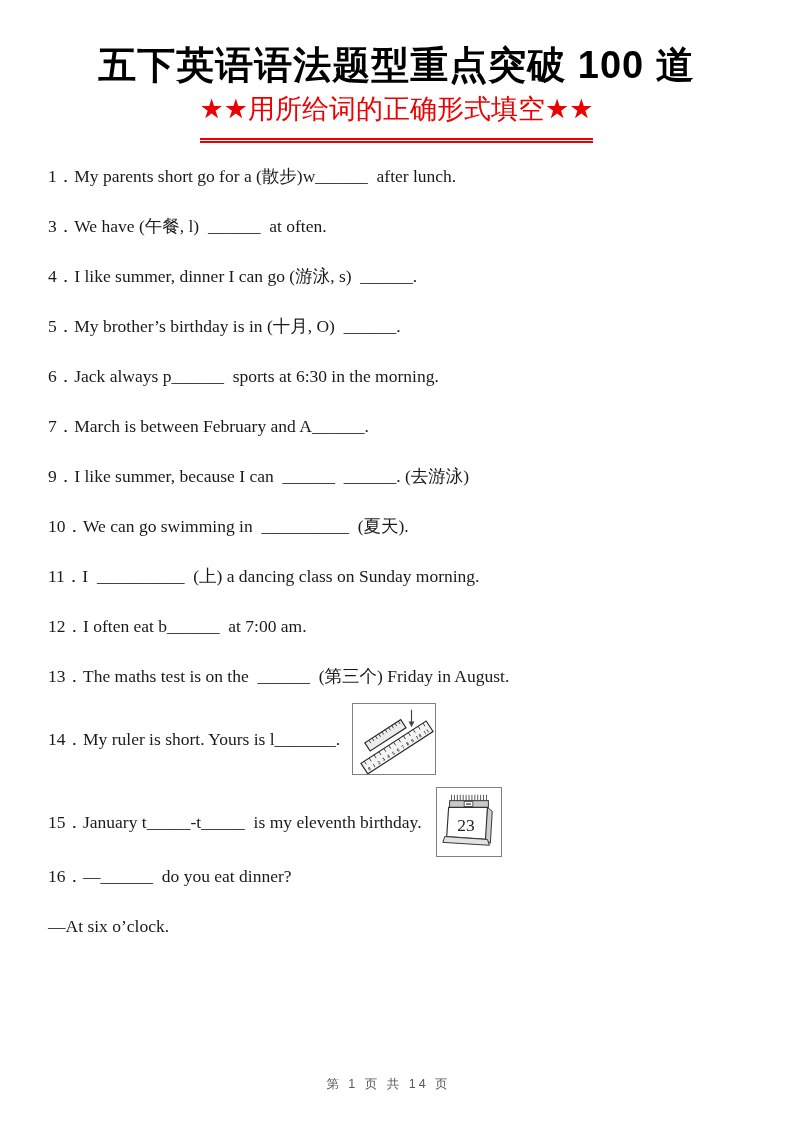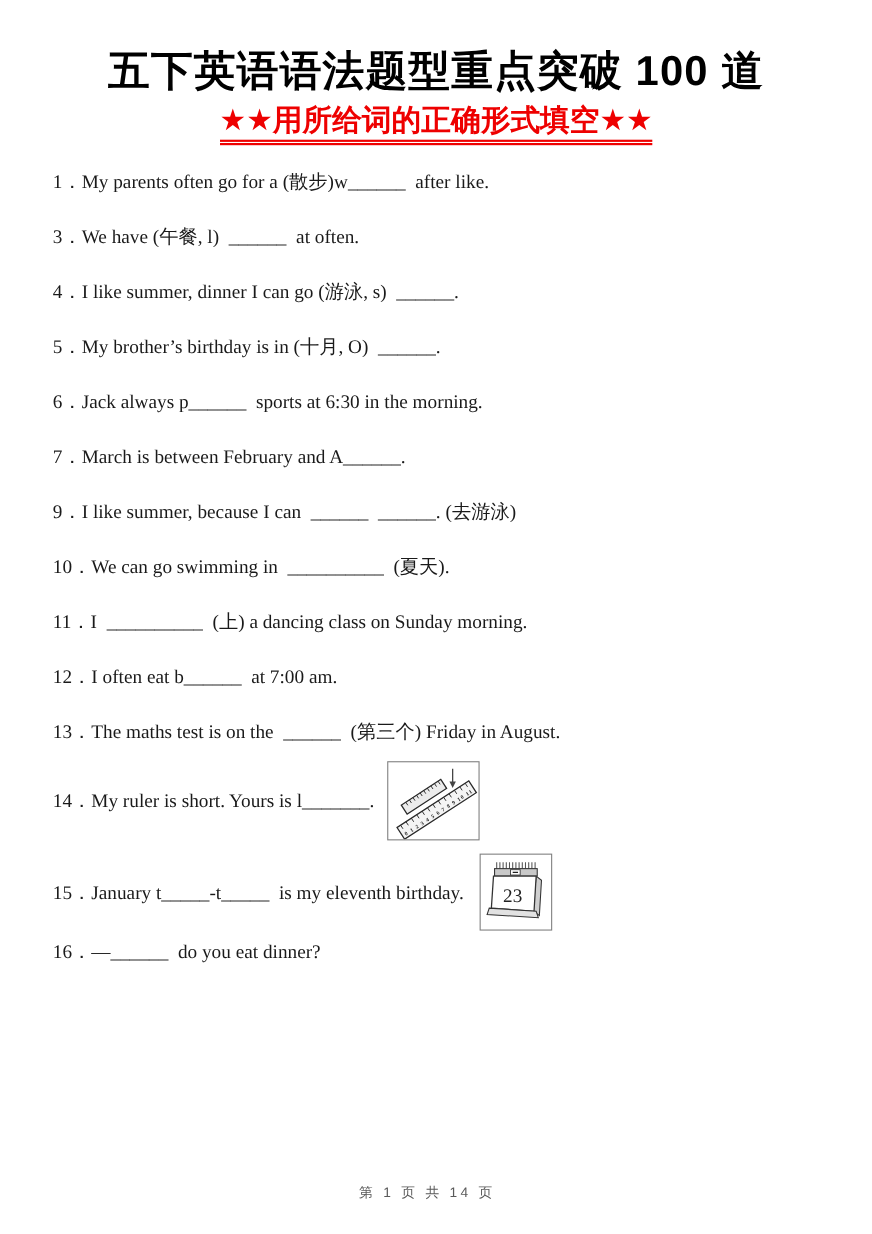--- a/index.html
+++ b/index.html
@@ -23,26 +23,26 @@
     font-size: 38px;
     line-height: 1.15;
     color: #000000;
     letter-spacing: 1px;
   }
 
   .subtitle-row { text-align: center; margin-top: 5px; }
   .subtitle {
     display: inline-block;
     font-family: "Liberation Sans", "DejaVu Sans", sans-serif;
-    font-weight: 700;
+    font-weight: 400;
     font-size: 27px;
     line-height: 1.25;
     color: #ee0000;
     border-bottom: 5px double #ee0000;
-    padding-bottom: 1px;
+    padding-bottom: 12px;
   }
 
   .questions {
     margin: 22px 26px 0 48px;
     font-size: 17.5px;
   }
   .q {
     margin: 0 0 27px 0;
     line-height: 23px;
     white-space: pre-wrap;
@@ -81,21 +81,21 @@
 <div class="page">
 
   <h1 class="title">五下英语语法题型重点突破 100 道</h1>
 
   <div class="subtitle-row">
     <span class="subtitle">★★用所给词的正确形式填空★★</span>
   </div>
 
   <div class="questions">
 
-    <div class="q"><span class="q-num">1．</span><span class="q-text">My parents often go for a (散步)w______  after like.</span></div>
+    <div class="q"><span class="q-num">1．</span><span class="q-text">My parents short go for a (散步)w______  after lunch.</span></div>
 
 
     <div class="q"><span class="q-num">3．</span><span class="q-text">We have (午餐, l)  ______  at often.</span></div>
 
     <div class="q"><span class="q-num">4．</span><span class="q-text">I like summer, dinner I can go (游泳, s)  ______.</span></div>
 
     <div class="q"><span class="q-num">5．</span><span class="q-text">My brother’s birthday is in (十月, O)  ______.</span></div>
 
     <div class="q"><span class="q-num">6．</span><span class="q-text">Jack always p______  sports at 6:30 in the morning.</span></div>
 
@@ -138,18 +138,19 @@
         <rect x="28" y="14" width="9" height="5" fill="#ffffff" stroke="#333333" stroke-width="0.8"></rect>
         <line x1="30" y1="16.5" x2="35" y2="16.5" stroke="#222222" stroke-width="1.2"></line>
         <polygon points="12,20 52,20 50,53 10,50" fill="#ffffff" stroke="#333333" stroke-width="1.2"></polygon>
         <polygon points="8,50 52,53 54,59 6,56" fill="#e2e2e2" stroke="#333333" stroke-width="1"></polygon>
         <text x="30" y="44" font-size="18" text-anchor="middle" fill="#222222" font-family="Liberation Serif, DejaVu Serif, serif">23</text>
       </svg>
     </div>
 
     <div class="q row-16"><span class="q-num">16．</span><span class="q-text">—______  do you eat dinner?</span></div>
 
+    <div class="followup">—At six o’clock.</div>
 
   </div>
 
   <div class="footer">第 1 页 共 14 页</div>
 
 </div>
 
 </body></html>

